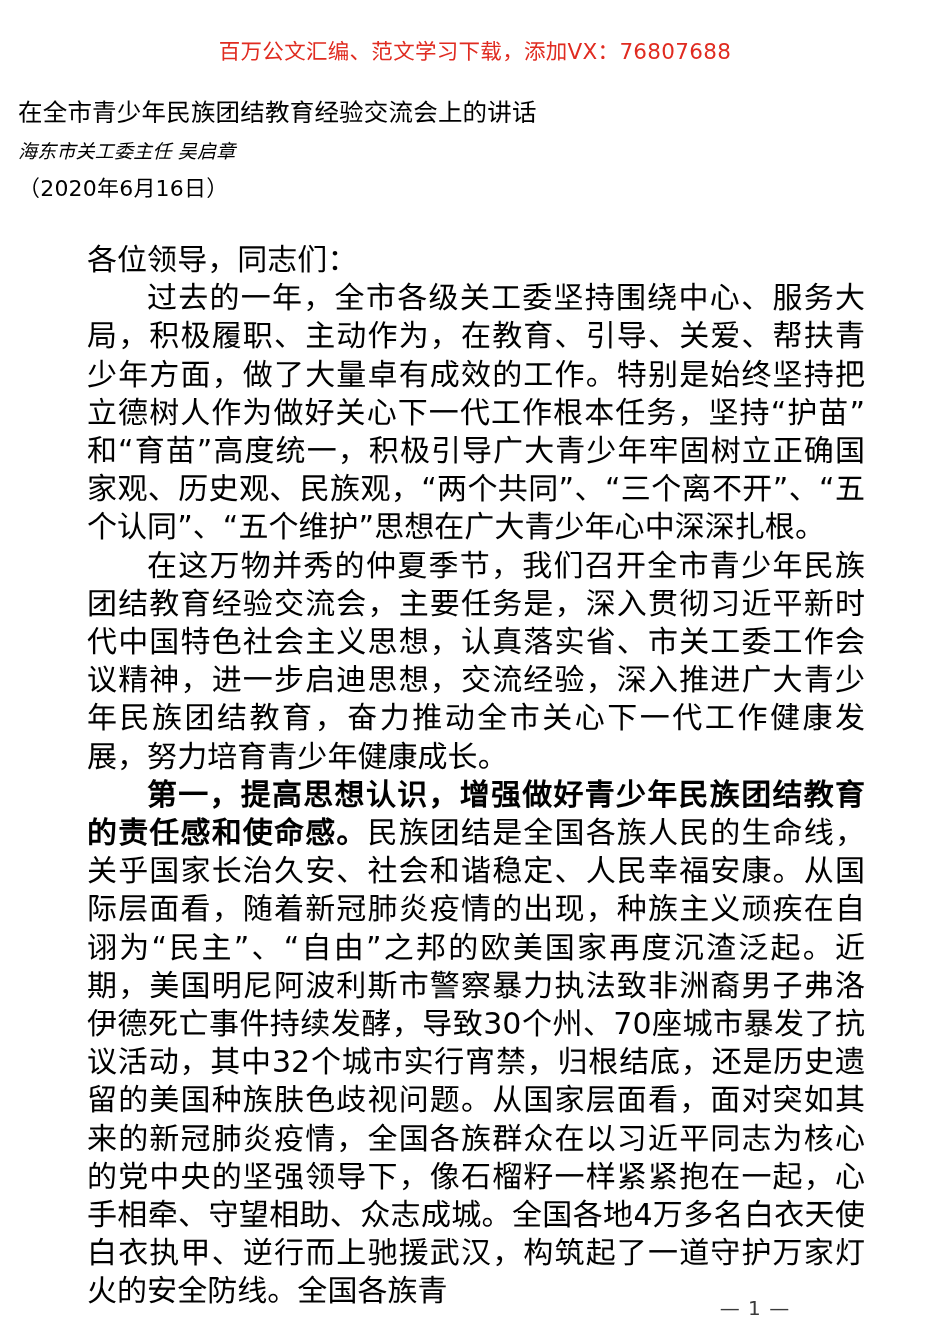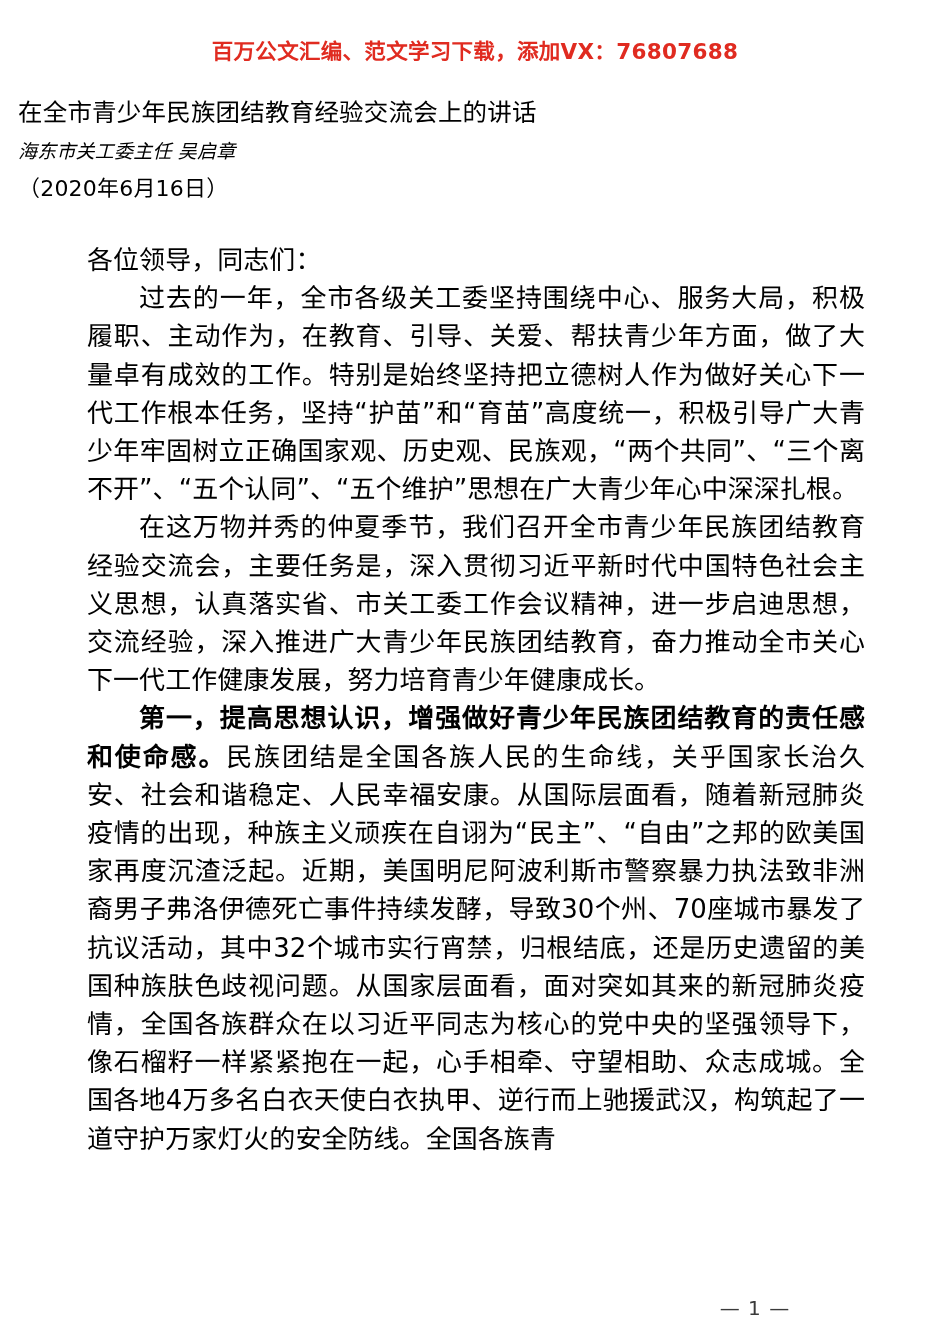--- a/index.html
+++ b/index.html
@@ -26,21 +26,21 @@
     position: absolute;
     top: 41px;
     left: 0;
     width: 950px;
     text-align: center;
     line-height: 1;
   }
   .promo-text {
     display: inline-block;
     font-size: 21.5px;
-    font-weight: 700;
+    font-weight: 400;
     color: #e02b20;
     letter-spacing: 0.3px;
     white-space: nowrap;
   }
 
   
   .title-block {
     position: absolute;
     top: 94px;
     left: 18px;
@@ -70,21 +70,21 @@
   }
 
   
   .body-area {
     position: absolute;
     top: 241px;
     left: 87px;
     width: 778px;
   }
   .para {
-    font-size: 26px;
+    font-size: 30px;
     line-height: 38.2px;
     text-align: justify;
     text-justify: inter-ideograph;
     text-align-last: left;
     margin: 0;
     letter-spacing: 0.05px;
     word-break: break-all;
   }
   .para.indent {
     text-indent: 2em;

